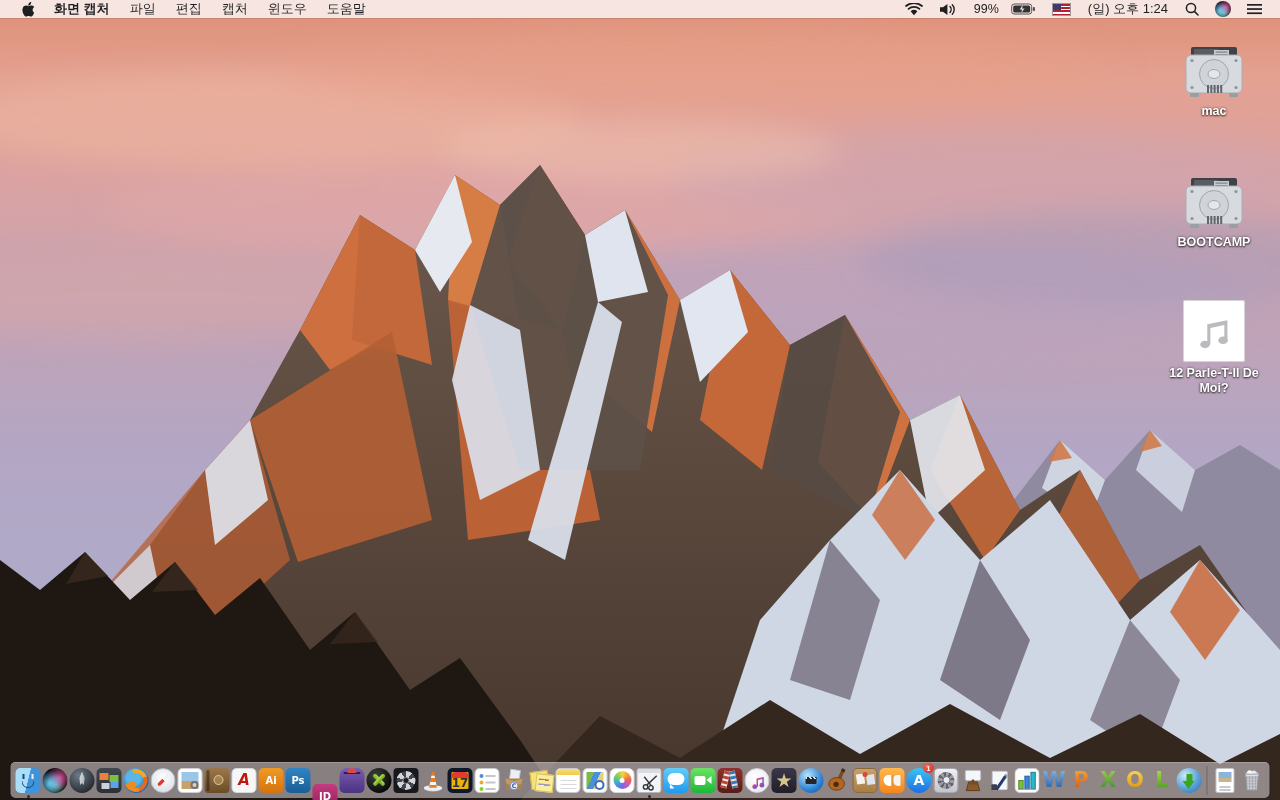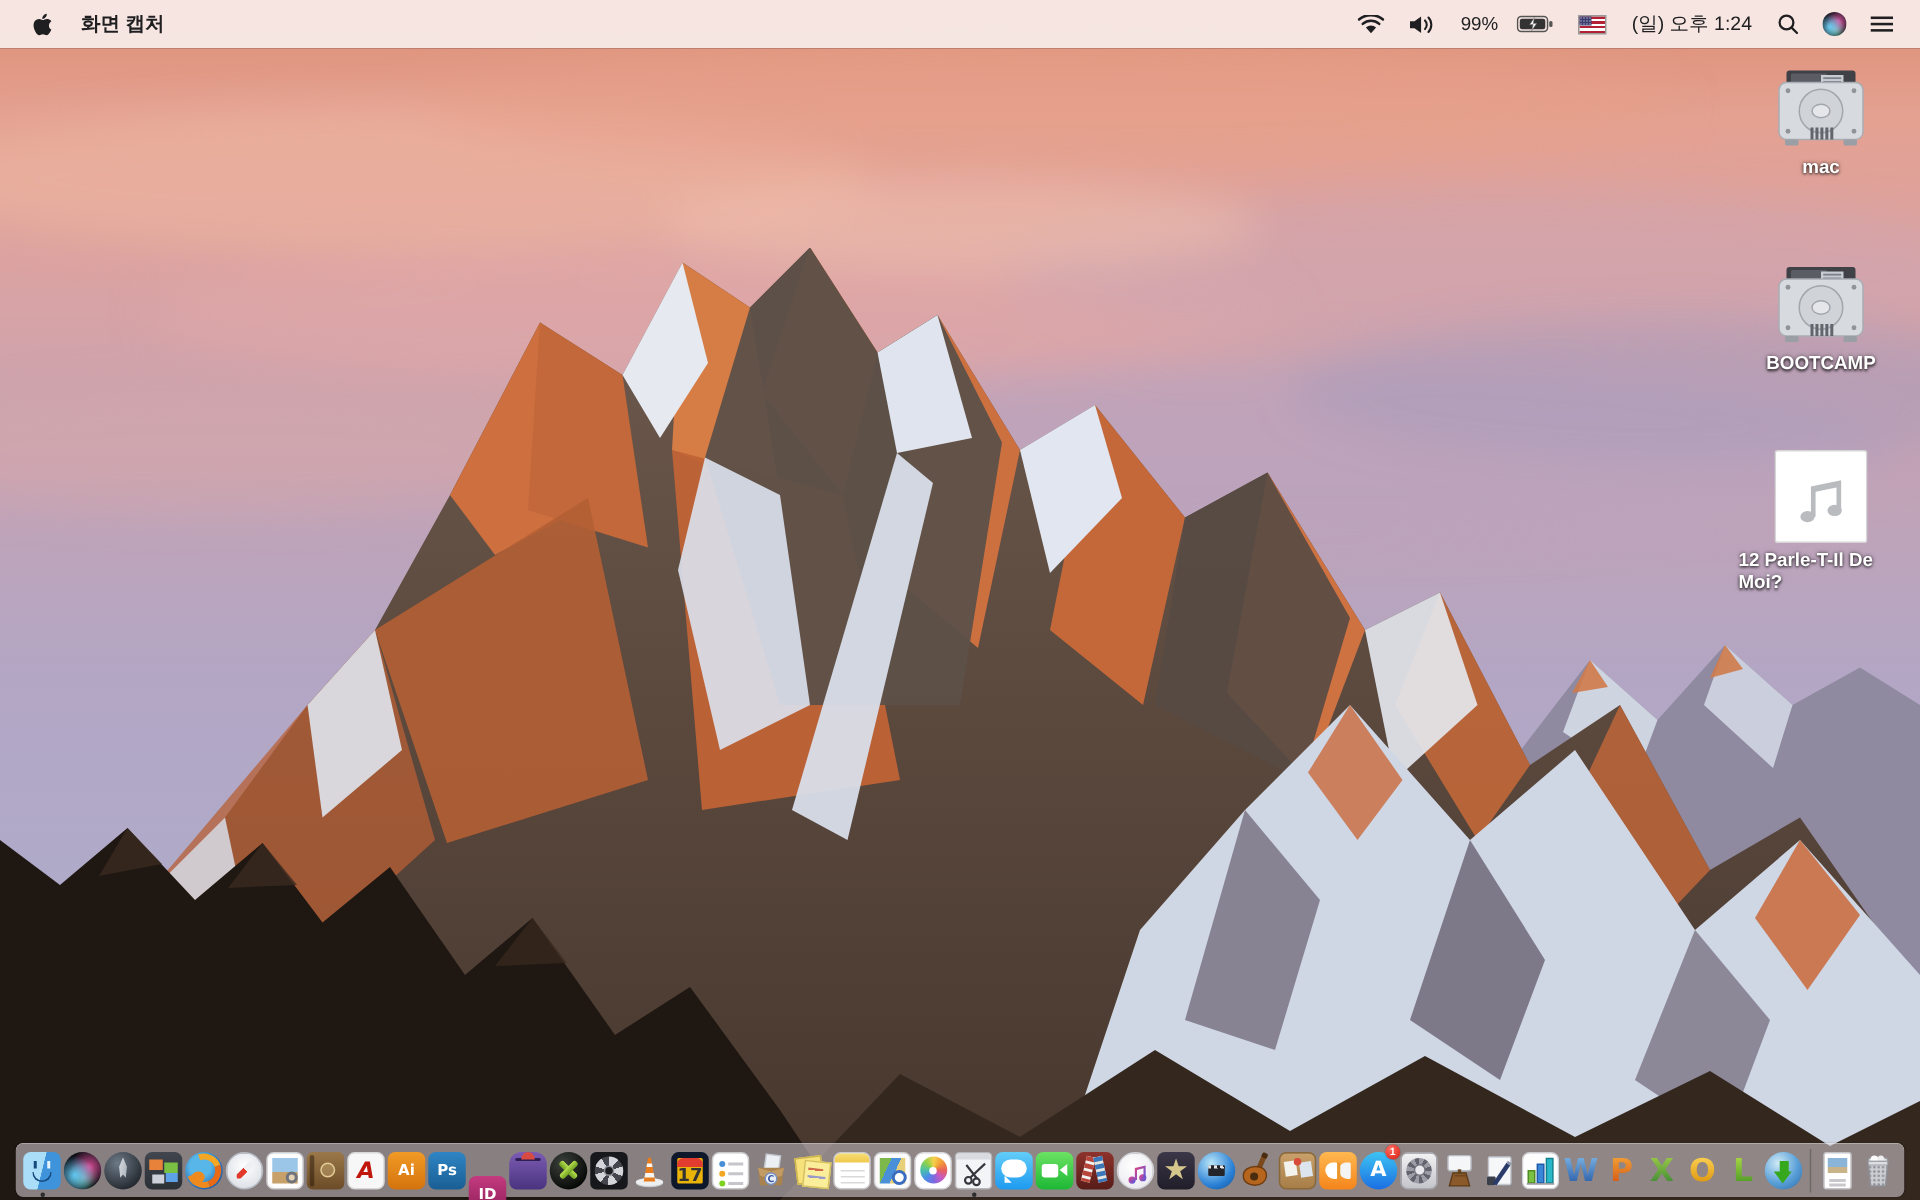--- a/index.html
+++ b/index.html
@@ -3,21 +3,21 @@
 <meta charset="utf-8">
 <style>
   html,body{margin:0;padding:0;}
   body{width:1280px;height:800px;overflow:hidden;position:relative;
        font-family:"Liberation Sans",sans-serif;-webkit-font-smoothing:antialiased;}
 
   
   .wallpaper{position:absolute;inset:0;z-index:0;}
 
   
-  .menubar{position:absolute;top:0;left:0;width:100%;height:32px;z-index:50;
+  .menubar{position:absolute;top:0;left:0;width:100%;height:18px;z-index:50;
     background:rgba(247,236,232,0.93);
     box-shadow:0 0.5px 0 rgba(90,60,60,0.35);
     display:flex;align-items:center;justify-content:space-between;
     font-size:13px;color:#1f1f21;padding:0 0;box-sizing:border-box;}
   .mb-left{display:flex;align-items:center;gap:0;padding-left:12px;}
   .apple{display:flex;align-items:center;padding:0 9px;height:23px;}
   .mb-app{font-weight:bold;padding:0 10px;}
   .mb-item{padding:0 10px;}
   .mb-right{display:flex;align-items:center;gap:0;padding-right:10px;}
   .st{display:flex;align-items:center;padding:0 8px;height:23px;}
@@ -30,21 +30,21 @@
     background-image:radial-gradient(circle at 1px 1px,#fff 0.5px,transparent 0.6px);background-size:2px 2px;}
   .siri-orb{width:16px;height:16px;border-radius:50%;background:
     radial-gradient(circle at 32% 62%,rgba(110,210,250,.95),transparent 58%),
     radial-gradient(circle at 66% 40%,rgba(235,90,170,.9),transparent 58%),
     radial-gradient(circle at 55% 70%,rgba(140,240,190,.8),transparent 50%),#14151c;}
 
   
   .desk-col{position:absolute;right:11px;top:36px;z-index:10;}
   .desk-ic{width:110px;display:flex;flex-direction:column;align-items:center;margin-bottom:48px;}
   .desk-ic .art{height:64px;display:flex;align-items:flex-end;justify-content:center;}
-  .desk-label{margin-top:4px;font-size:12.5px;font-weight:bold;color:#fff;text-align:left;line-height:15px;
+  .desk-label{margin-top:4px;font-size:12.5px;font-weight:bold;color:#fff;text-align:center;line-height:15px;
     text-shadow:0 1px 2px rgba(0,0,0,0.75), 0 0 3px rgba(0,0,0,0.5);}
 
   
   .dock{position:absolute;bottom:2px;left:50%;transform:translateX(-50%);z-index:60;
     height:36px;display:flex;align-items:center;padding:0 4px;border-radius:5px;
     background:rgba(211,203,208,0.58);
     box-shadow:inset 0 0.5px 0 rgba(255,255,255,0.4), 0 0 1px rgba(0,0,0,0.3);}
   .dock-item{width:27px;height:36px;position:relative;display:flex;align-items:center;justify-content:center;}
   .run-dot{position:absolute;bottom:0px;left:50%;transform:translateX(-50%);
     width:3px;height:3px;border-radius:50%;background:#2c2c2e;}
@@ -313,20 +313,27 @@
 </svg>
 
 <div class="menubar">
   <div class="mb-left">
     <div class="apple">
       <svg width="14" height="17" viewBox="0 0 14 17">
         <path fill="#1f1f21" d="M11.6 9.1c0-2 1.6-2.9 1.7-3-.9-1.3-2.3-1.5-2.8-1.5-1.2-.1-2.3.7-2.9.7-.6 0-1.5-.7-2.5-.7C3.8 4.6 2.6 5.3 2 6.4c-1.3 2.2-.3 5.5.9 7.3.6.9 1.3 1.9 2.3 1.8.9 0 1.3-.6 2.4-.6 1.1 0 1.4.6 2.4.6 1 0 1.6-.9 2.2-1.8.7-1 1-2 1-2.1 0 0-1.6-.6-1.6-2.5zM9.4 3.5c.5-.6.9-1.5.8-2.4-.8 0-1.7.5-2.2 1.2-.5.5-.9 1.4-.8 2.3.8.1 1.7-.5 2.2-1.1z"></path>
       </svg>
     </div>
     <div class="mb-app">화면 캡처</div>
+    <div id="menus" style="display:flex;">
+        <div class="mb-item">파일</div>
+        <div class="mb-item">편집</div>
+        <div class="mb-item">캡처</div>
+        <div class="mb-item">윈도우</div>
+        <div class="mb-item">도움말</div>
+      </div>
   </div>
 
   <div class="mb-right">
     <div class="st">
       <svg width="18" height="13" viewBox="0 0 18 13">
         <path d="M9 12.2 5.6 8.3a5.2 5.2 0 0 1 6.8 0Z" fill="#1f1f21"></path>
         <path d="M3.5 5.9a8.4 8.4 0 0 1 11 0" stroke="#1f1f21" stroke-width="1.7" fill="none" stroke-linecap="round"></path>
         <path d="M1 3a12.4 12.4 0 0 1 16 0" stroke="#1f1f21" stroke-width="1.7" fill="none" stroke-linecap="round"></path>
       </svg>
     </div>

